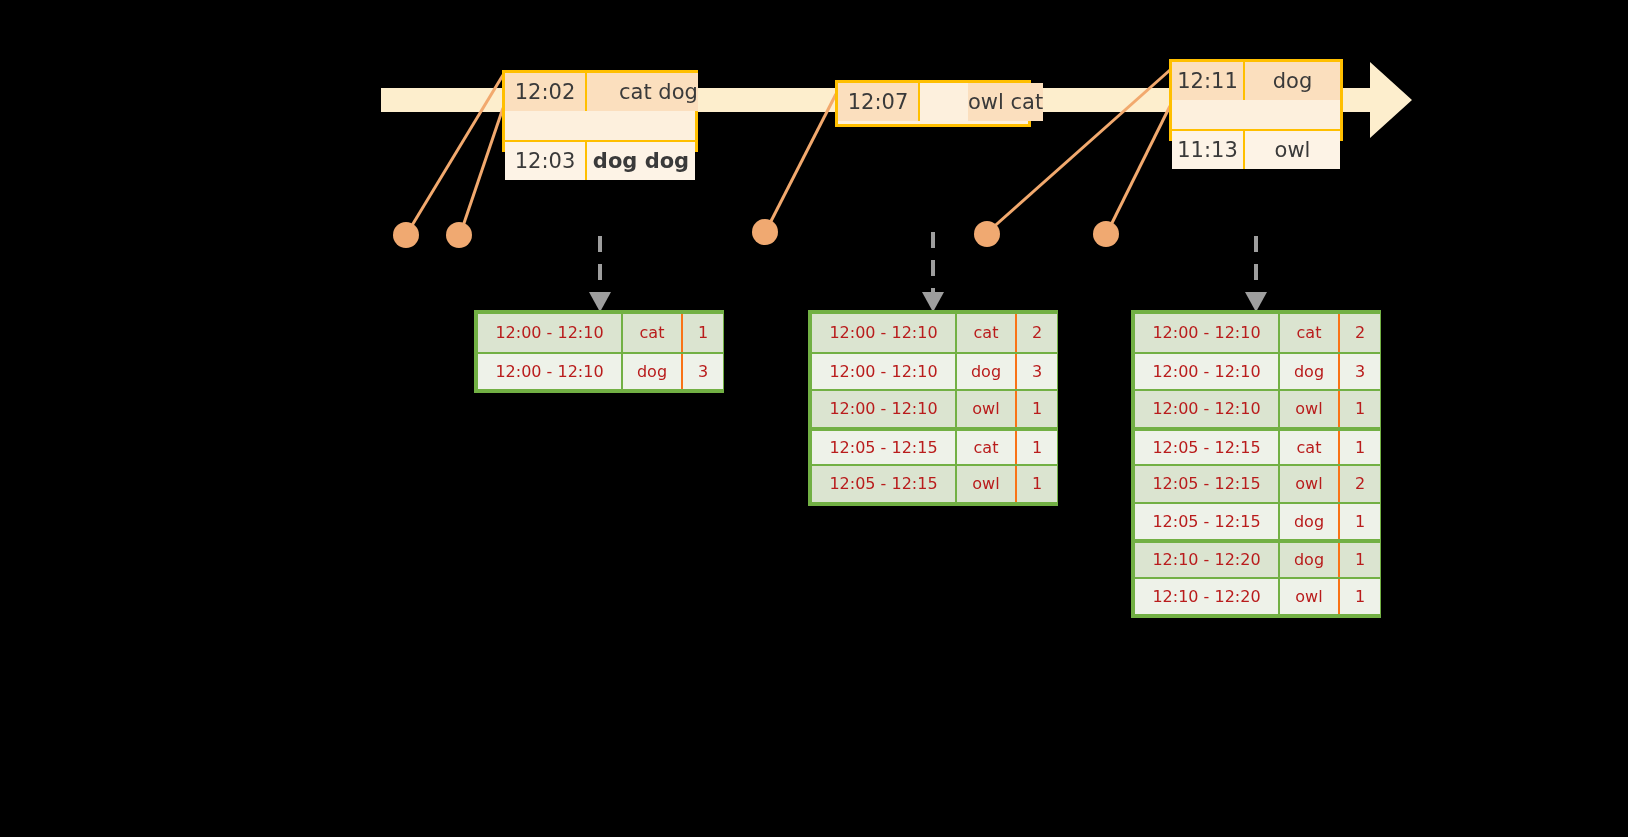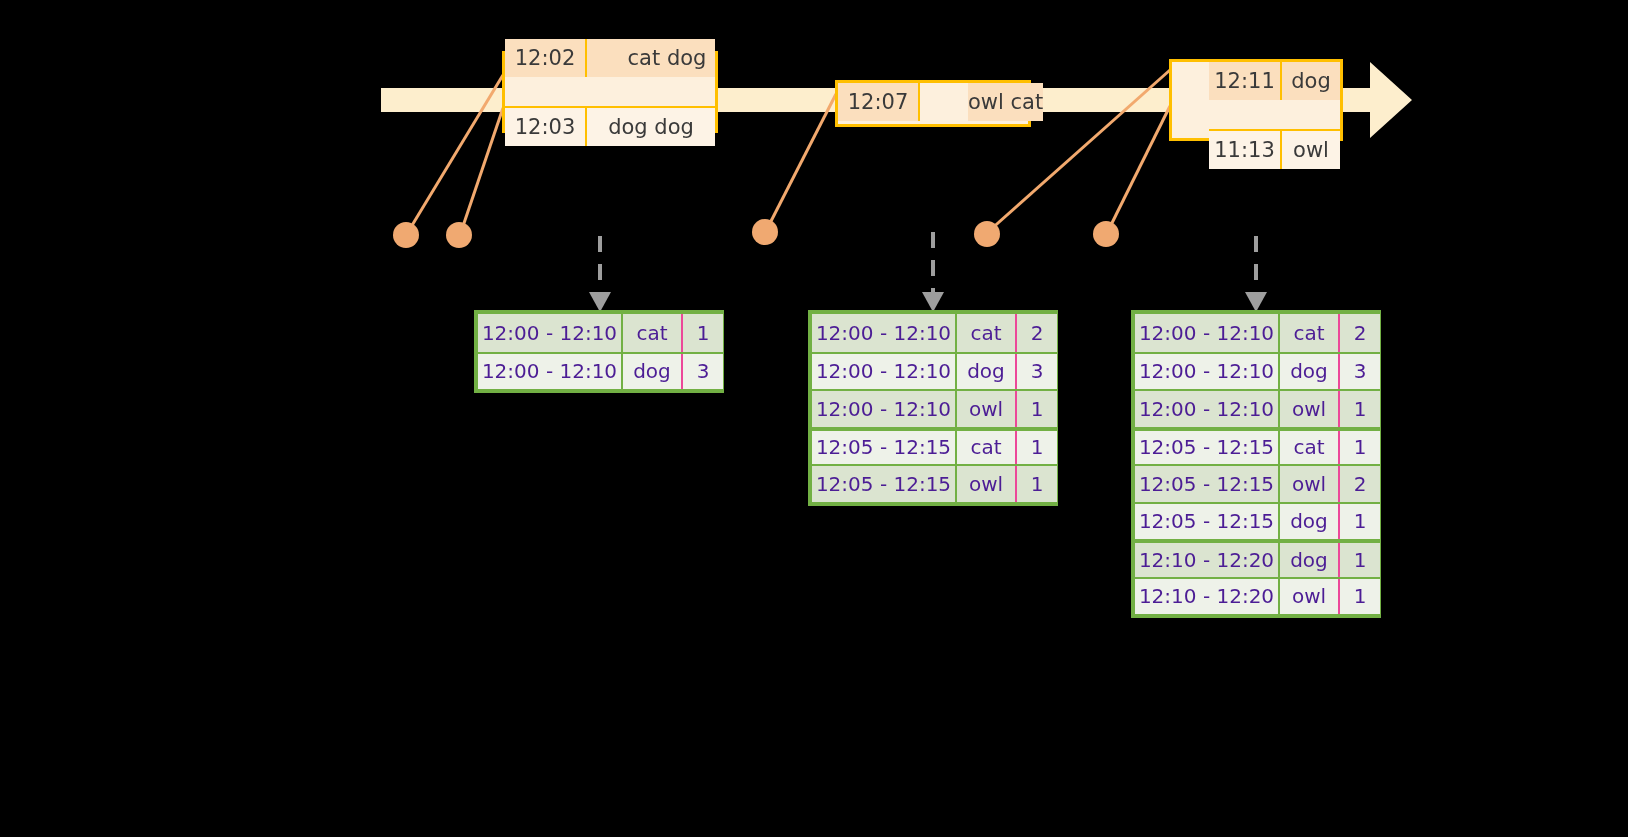--- a/index.html
+++ b/index.html
@@ -75,27 +75,27 @@
     box-sizing: border-box;
   }
   .result-row + .result-row { border-top: 2px solid #72b044; }
   .result-row.group-end + .result-row { border-top: 4px solid #72b044; }
   .result-row.odd .result-cell  { background: #dbe4d0; }
   .result-row.even .result-cell { background: #eef2e9; }
   .result-cell {
     display: flex;
     align-items: center;
     justify-content: center;
-    font-size: 20px;
-    color: #4c1d95;
+    font-size: 16px;
+    color: #b91c1c;
     box-sizing: border-box;
     white-space: nowrap;
   }
   .result-cell.window { flex: 0 0 145px; border-right: 2px solid #72b044; }
-  .result-cell.key    { flex: 0 0 60px;  border-right: 2px solid #ec4899; }
+  .result-cell.key    { flex: 0 0 60px;  border-right: 2px solid #f97316; }
   .result-cell.count  { flex: 0 0 40px; }
 </style>
 </head>
 <body>
 
 <div id="canvas">
 
   <svg id="timeline-svg" viewBox="0 0 1628 837" xmlns="http://www.w3.org/2000/svg">
 
     <g>
@@ -127,39 +127,39 @@
         <line x1="933" y1="232" x2="933" y2="292" stroke-dasharray="16,12"></line>
         <polygon points="922,292 944,292 933,312" fill="#9e9e9e" stroke="none"></polygon>
       </g>
       <g>
         <line x1="1256" y1="236" x2="1256" y2="292" stroke-dasharray="16,12"></line>
         <polygon points="1245,292 1267,292 1256,312" fill="#9e9e9e" stroke="none"></polygon>
       </g>
     </g>
   </svg>
 
-  <div class="event-box" style="left:502px; top:51px; width:216px; height:82px;justify-content:center;">
+  <div class="event-box" style="left:502px; top:70px; width:196px; height:82px;">
     <div class="event-row shaded">
       <div class="event-cell time" style="flex:0 0 82px;">12:02</div>
       <div class="event-cell words" style="flex:1 1 auto;padding-left:32px;">cat dog</div>
     </div>
     <div class="event-row plain">
       <div class="event-cell time" style="flex:0 0 82px;">12:03</div>
-      <div class="event-cell words" style="flex:1 1 auto;">dog dog</div>
+      <div class="event-cell words" style="flex:1 1 auto;font-weight:bold;">dog dog</div>
     </div>
   </div>
 
   <div class="event-box" style="left:835px; top:80px; width:196px; height:47px;">
     <div class="event-row shaded">
       <div class="event-cell time" style="flex:0 0 82px;">12:07</div>
       <div class="event-cell words" style="flex:1 1 auto;margin-left:48px;">owl cat</div>
     </div>
   </div>
 
-  <div class="event-box" style="left:1169px; top:59px; width:174px; height:82px;padding-left:37px;">
+  <div class="event-box" style="left:1169px; top:59px; width:174px; height:82px;">
     <div class="event-row shaded">
       <div class="event-cell time" style="flex:0 0 73px;">12:11</div>
       <div class="event-cell words" style="flex:1 1 auto;">dog</div>
     </div>
     <div class="event-row plain">
       <div class="event-cell time" style="flex:0 0 73px;">11:13</div>
       <div class="event-cell words" style="flex:1 1 auto;">owl</div>
     </div>
   </div>
 

